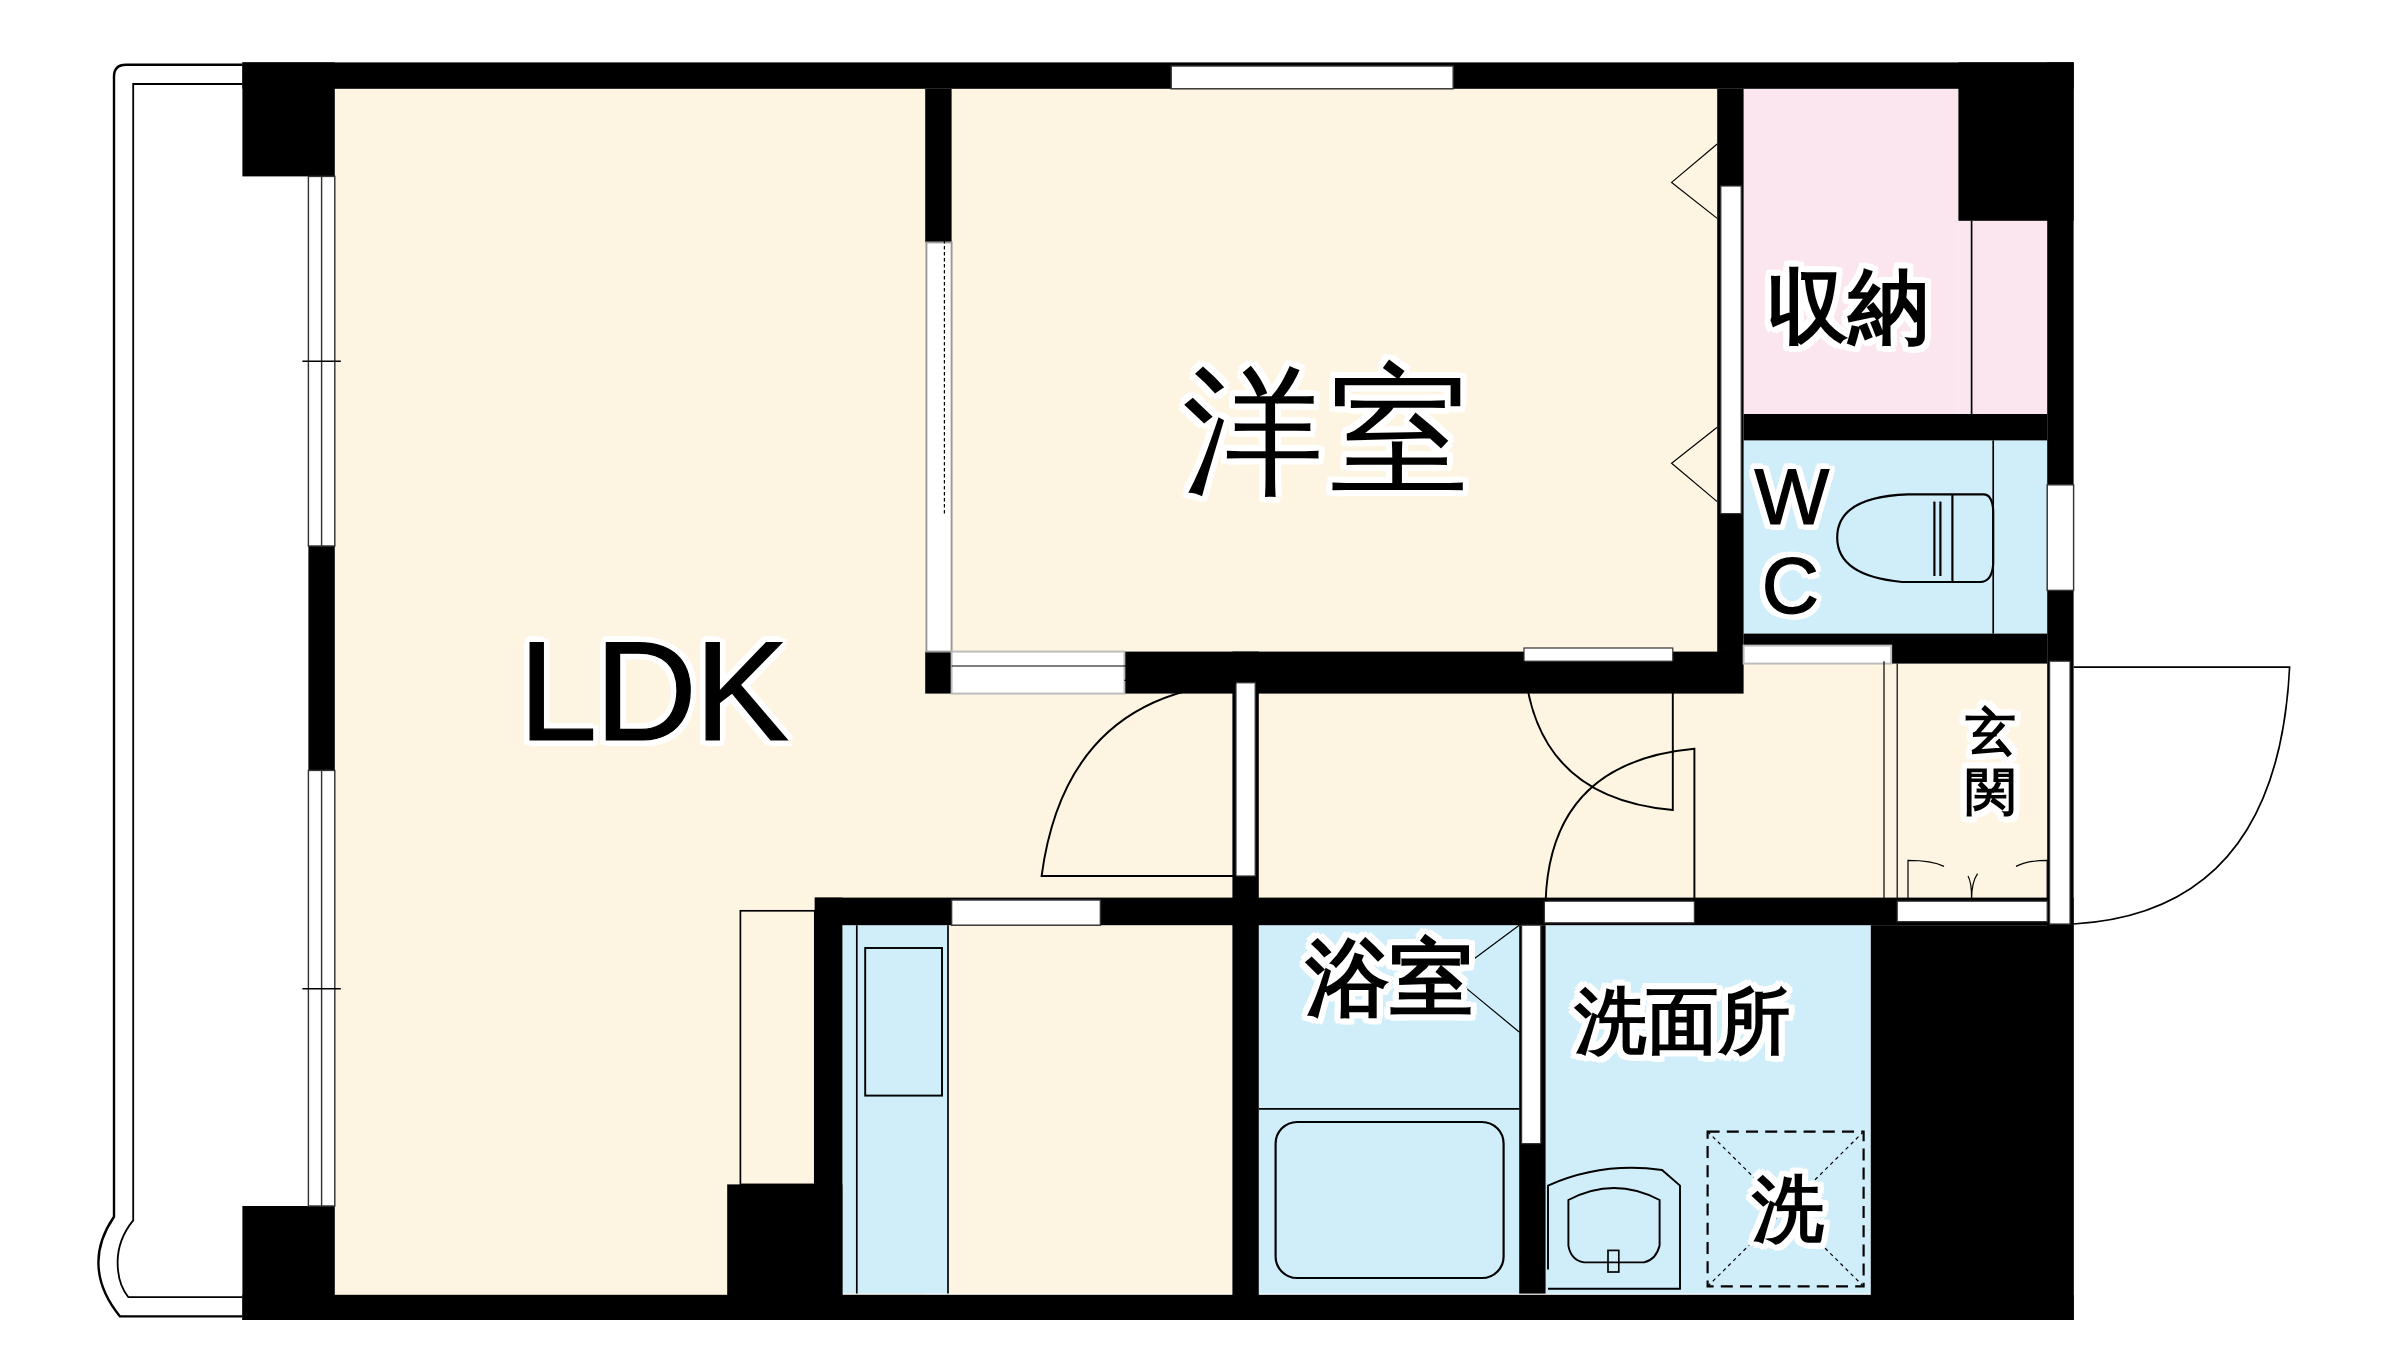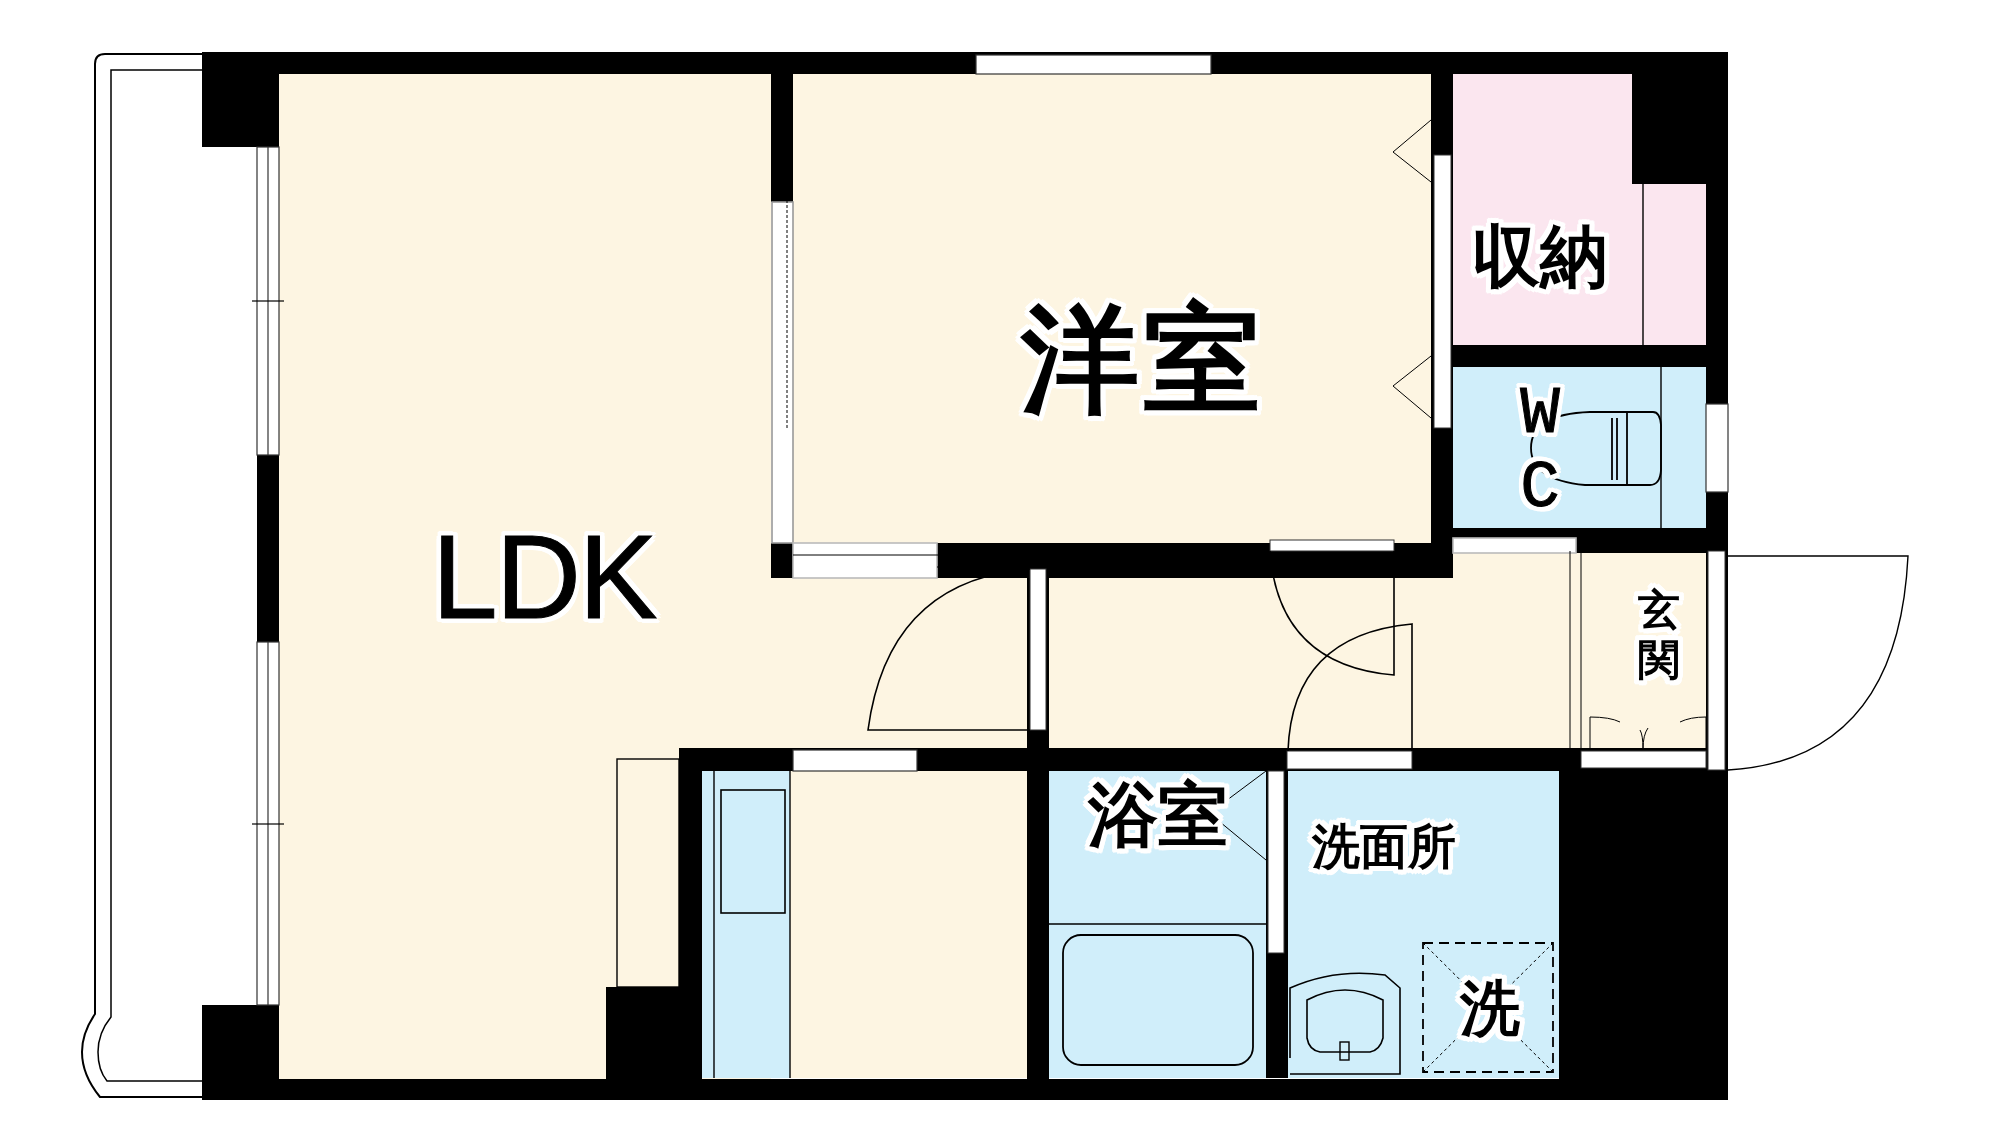--- a/index.html
+++ b/index.html
@@ -10,26 +10,26 @@
     color: #000;
     font-weight: bold;
     white-space: nowrap;
     line-height: 1;
     text-shadow:
       -5px 0 0 #fff, 5px 0 0 #fff, 0 -5px 0 #fff, 0 5px 0 #fff,
       -4px -4px 0 #fff, 4px -4px 0 #fff, -4px 4px 0 #fff, 4px 4px 0 #fff,
       -3px -5px 0 #fff, 3px 5px 0 #fff, -5px 3px 0 #fff, 5px -3px 0 #fff;
   }
   .lbl-ldk { left: 432px; top: 518px; font-size: 118px; font-family: Liberation Sans, sans-serif; font-weight: normal; letter-spacing: -2px; -webkit-text-stroke: 1px #000; }
-  .lbl-western { left: 985px; top: 300px; font-size: 118px; letter-spacing: 4px; font-weight: bold; margin-left: 36px; }
+  .lbl-western { left: 985px; top: 300px; font-size: 118px; letter-spacing: 4px; font-weight: normal; }
   .lbl-storage { left: 1472px; top: 180px; font-size: 68px; margin-top: 43px; }
-  .lbl-wc { left: 1462px; top: 378px; font-size: 66px; font-family: Liberation Mono, monospace; font-weight: normal; -webkit-text-stroke: 1px #000; width: 60px; text-align: center; line-height: 1.12; white-space: normal; word-break: break-all; margin-left: 48px; }
+  .lbl-wc { left: 1462px; top: 378px; font-size: 66px; font-family: Liberation Sans, sans-serif; font-weight: normal; -webkit-text-stroke: 1px #000; width: 60px; text-align: center; line-height: 1.12; white-space: normal; word-break: break-all; }
   .lbl-entrance { left: 1610px; top: 585px; font-size: 42px; width: 70px; line-height: 1.18; white-space: normal; text-align: right; }
   .lbl-bath { left: 1088px; top: 780px; font-size: 70px; }
-  .lbl-wash { left: 1312px; top: 822px; font-size: 48px; }
+  .lbl-wash { left: 1312px; top: 822px; font-size: 60px; }
   .lbl-washer { left: 1460px; top: 978px; font-size: 60px; }
 </style>
 </head>
 <body>
 
 <svg id="plan" viewBox="0 0 1999 1142" xmlns="http://www.w3.org/2000/svg">
 
   <g fill="none" stroke="#000" stroke-width="2">
     <path d="M202 54 L105 54 Q95 54 95 64 L95 1014 Q82 1033 82 1052 Q82 1075 100 1097 L202 1097"></path>
     <path d="M202 70 L111 70 L111 1017 Q98 1033 98 1052 Q98 1070 107 1081 L202 1081" stroke-width="1.5"></path>

